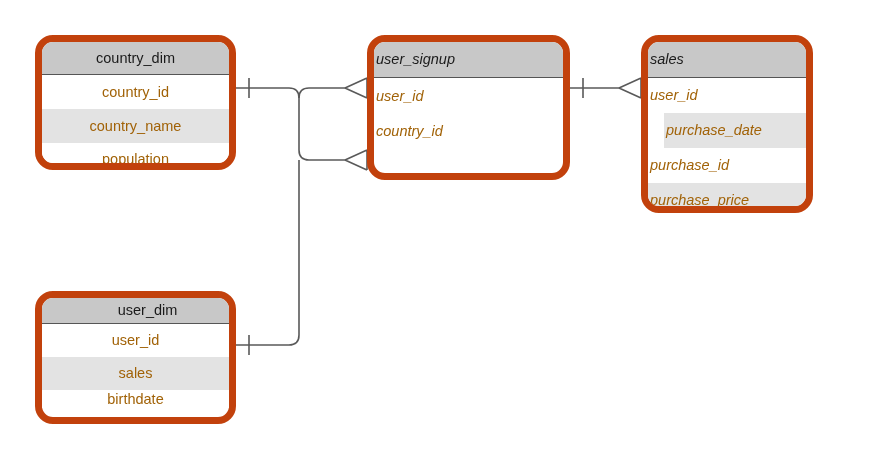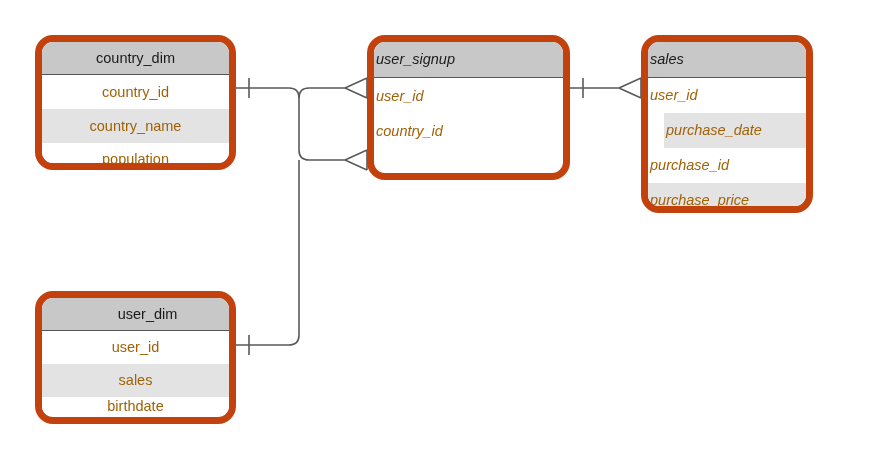--- a/index.html
+++ b/index.html
@@ -131,21 +131,21 @@
     <div class="entity-header" style="height:36px;">sales</div>
     <div class="entity-rows">
       <div class="row" style="height:35px;">user_id</div>
       <div class="row alt" style="height:35px;margin-left:16px;">purchase_date</div>
       <div class="row" style="height:35px;">purchase_id</div>
       <div class="row alt" style="height:35px;">purchase_price</div>
     </div>
   </div>
 
   <div class="entity style-plain" style="left:35px; top:291px; width:201px; height:133px;">
-    <div class="entity-header" style="height:33px;padding-left:24px;">user_dim</div>
+    <div class="entity-header" style="height:26px;padding-left:24px;">user_dim</div>
     <div class="entity-rows">
       <div class="row" style="height:33px;">user_id</div>
       <div class="row alt" style="height:33px;">sales</div>
       <div class="row" style="height:18px;">birthdate</div>
     </div>
   </div>
 
 </div>
 
 </body></html>

